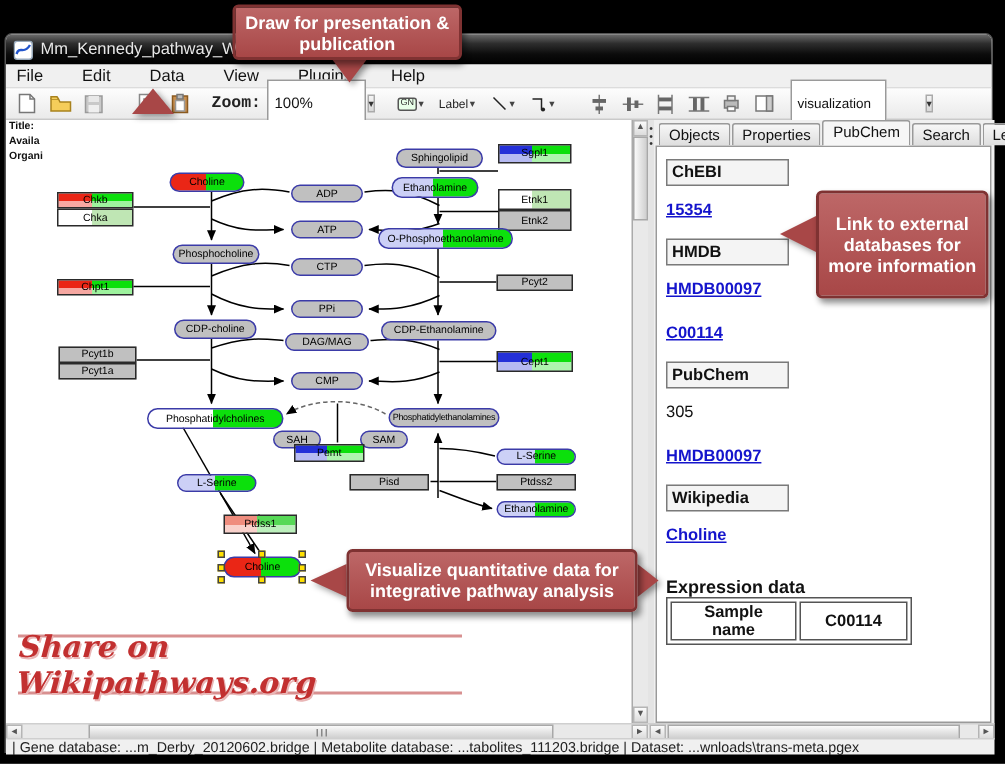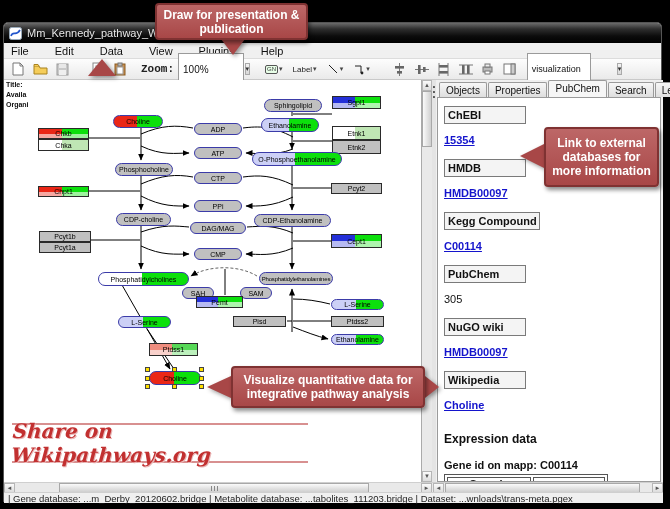--- a/index.html
+++ b/index.html
@@ -439,37 +439,34 @@
         <div class="bp">
           <div class="bp-sec">
             <div class="bp-h"><span>ChEBI</span></div>
             <a class="bp-link">15354</a>
           </div>
           <div class="bp-sec">
             <div class="bp-h"><span>HMDB</span></div>
             <a class="bp-link">HMDB00097</a>
           </div>
           <div class="bp-sec">
-            <div class="bp-h" style="width:96px"><span>Kegg Compound</span></div>
             <a class="bp-link">C00114</a>
           </div>
           <div class="bp-sec">
             <div class="bp-h"><span>PubChem</span></div>
             <span class="bp-text">305</span>
           </div>
           <div class="bp-sec">
-            <div class="bp-h"><span>NuGO wiki</span></div>
             <a class="bp-link">HMDB00097</a>
           </div>
           <div class="bp-sec">
             <div class="bp-h"><span>Wikipedia</span></div>
             <a class="bp-link">Choline</a>
           </div>
           <div class="bp-exp">Expression data</div>
-          <div class="bp-mapp">Gene id on mapp: C00114</div>
           <table class="exp">
             <tbody>
                 <tr>
               <td class="c1">Sample name</td>
               <td class="c2">C00114</td>
             </tr>
 
           </tbody>
             </table>
         </div>
@@ -500,21 +497,21 @@
     </div>
   </div>
 
   <div class="callout" style="left:155px;top:3px;width:153px;height:37px">
     <span>Draw for presentation &amp; publication</span>
   </div>
   <div class="arr" style="left:221px;top:39px;border-left:12px solid transparent;border-right:12px solid transparent;border-top:16px solid #a84747"></div>
 
   <div class="arr" style="left:88px;top:59px;border-left:14px solid transparent;border-right:14px solid transparent;border-bottom:17px solid #a84747"></div>
 
-  <div class="callout" style="left:544px;top:127px;width:115px;height:60px">
+  <div class="callout" style="left:544px;top:127px;width:115px;height:72px">
     <span>Link to external databases for more information</span>
   </div>
   <div class="arr" style="left:520px;top:144px;border-top:12px solid transparent;border-bottom:12px solid transparent;border-right:24px solid #a84747"></div>
 
   <div class="callout" style="left:231px;top:366px;width:194px;height:42px">
     <span>Visualize quantitative data for integrative pathway analysis</span>
   </div>
   <div class="arr" style="left:207px;top:376px;border-top:11px solid transparent;border-bottom:11px solid transparent;border-right:24px solid #a84747"></div>
   <div class="arr" style="left:425px;top:376px;border-top:11px solid transparent;border-bottom:11px solid transparent;border-left:14px solid #a84747"></div>
 </div>

